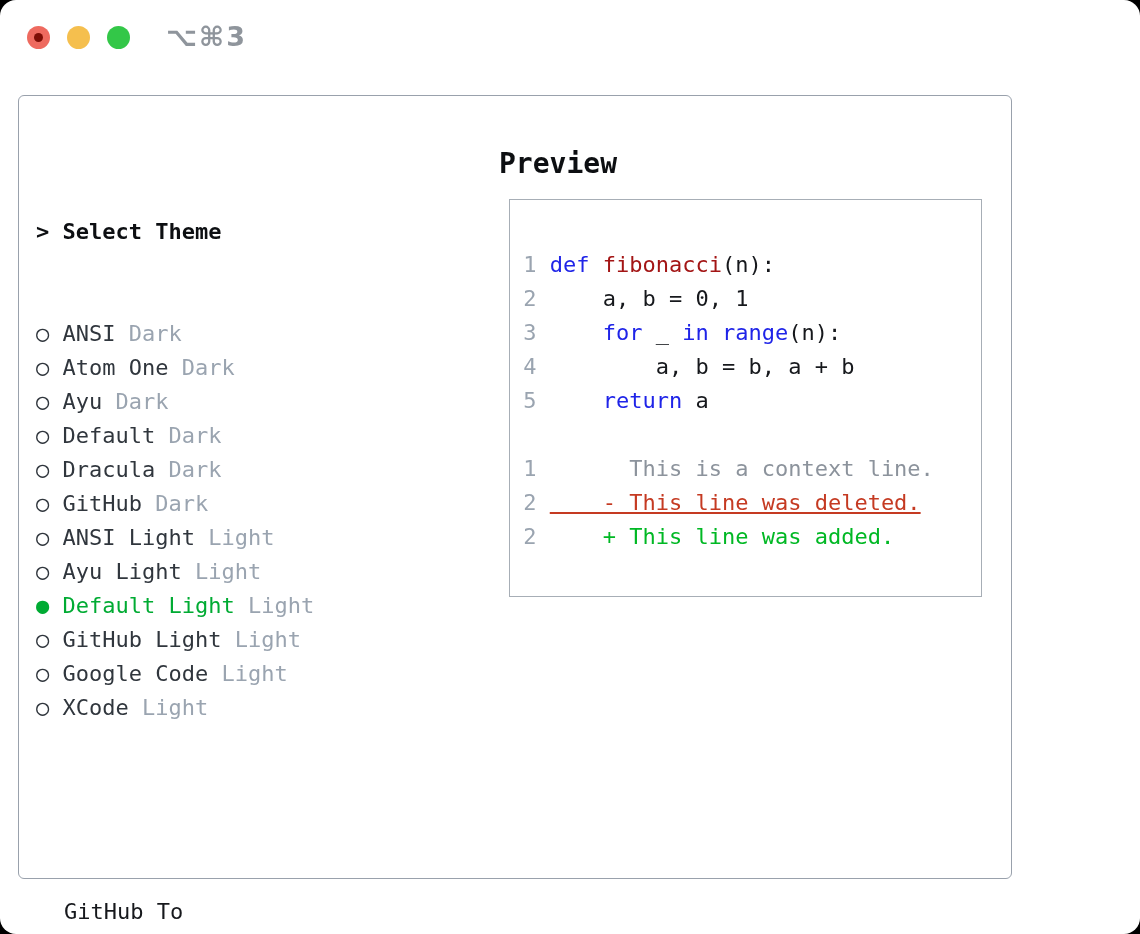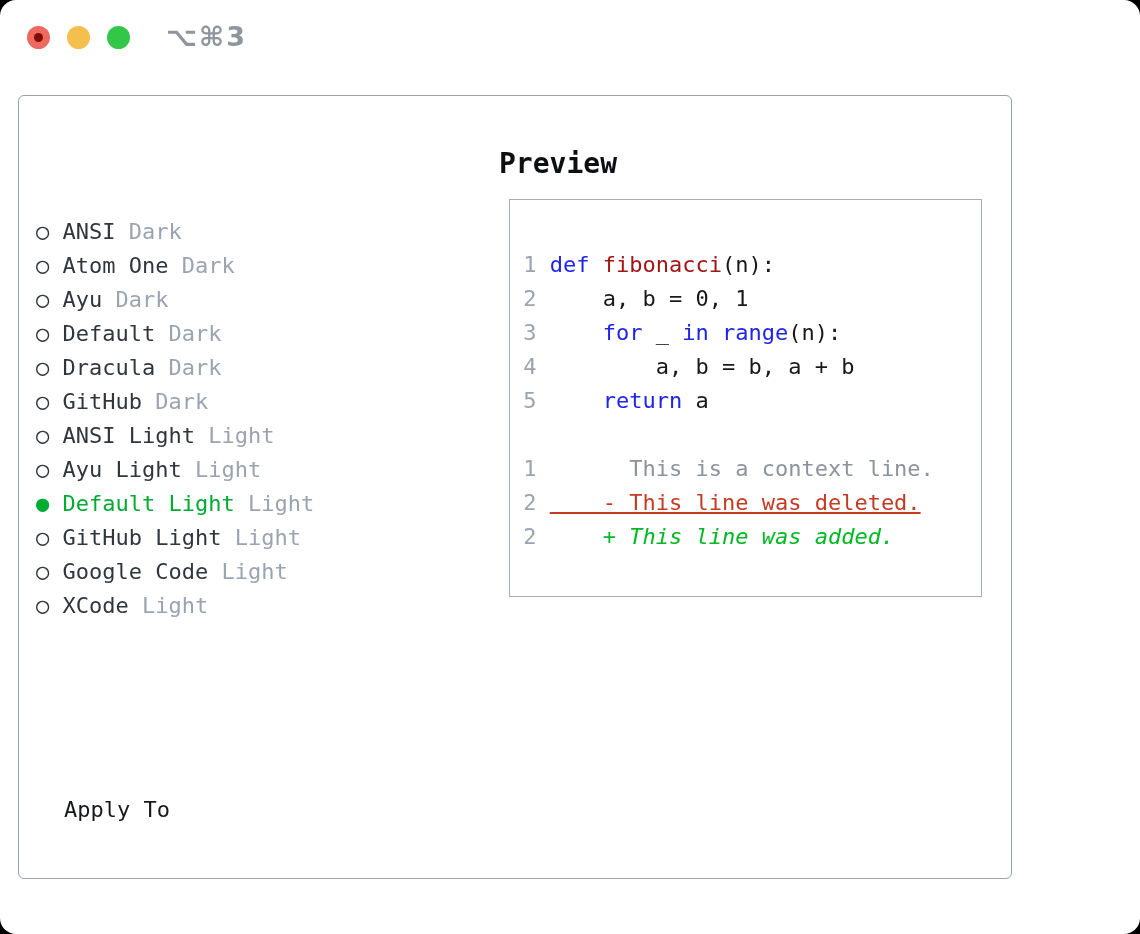--- a/index.html
+++ b/index.html
@@ -52,43 +52,44 @@
   .preview-box{position:absolute;left:490px;top:103px;width:473px;height:398px;
                border:1.5px solid var(--box-border);background:#fff;overflow:hidden;}
   .code{padding-top:48px;font-size:22px;line-height:34px;white-space:pre;}
   .cline{height:34px;}
   .tk-ln{color:var(--muted);}
   .tk-kw{color:var(--kw);}
   .tk-fn{color:var(--fn);}
   .tk-pl{color:var(--text);}
   .tk-ctx{color:var(--ctx);}
   .tk-del{color:var(--del);text-decoration:underline;}
-  .tk-add{color:var(--add);font-style:italic;}
+  .tk-add{color:var(--add);}
 </style>
 </head>
 <body>
 
 <div class="screen">
   <div class="window">
 
     <div class="titlebar">
       <div class="tl tl-red">
         <span class="dot"></span>
       </div>
       <div class="tl tl-yellow"></div>
       <div class="tl tl-green"></div>
       <div class="tb-title">⌥⌘3</div>
     </div>
 
     <div class="panel">
 
       <div class="lcol">
+        <div class="list-title"><span class="hmark">&gt; </span><span>Select Theme</span></div>
         <div id="theme-list"><div class="lrow"><span class="marker">○ </span><span class="tname">ANSI</span><span class="tvariant"> Dark</span></div><div class="lrow"><span class="marker">○ </span><span class="tname">Atom One</span><span class="tvariant"> Dark</span></div><div class="lrow"><span class="marker">○ </span><span class="tname">Ayu</span><span class="tvariant"> Dark</span></div><div class="lrow"><span class="marker">○ </span><span class="tname">Default</span><span class="tvariant"> Dark</span></div><div class="lrow"><span class="marker">○ </span><span class="tname">Dracula</span><span class="tvariant"> Dark</span></div><div class="lrow"><span class="marker">○ </span><span class="tname">GitHub</span><span class="tvariant"> Dark</span></div><div class="lrow"><span class="marker">○ </span><span class="tname">ANSI Light</span><span class="tvariant"> Light</span></div><div class="lrow"><span class="marker">○ </span><span class="tname">Ayu Light</span><span class="tvariant"> Light</span></div><div class="lrow sel"><span class="marker">● </span><span class="tname">Default Light</span><span class="tvariant"> Light</span></div><div class="lrow"><span class="marker">○ </span><span class="tname">GitHub Light</span><span class="tvariant"> Light</span></div><div class="lrow"><span class="marker">○ </span><span class="tname">Google Code</span><span class="tvariant"> Light</span></div><div class="lrow"><span class="marker">○ </span><span class="tname">XCode</span><span class="tvariant"> Light</span></div></div>
         <div class="spacer-row"> </div>
-        <div class="apply-title">Apply To</div>
+        <div class="apply-title">GitHub To</div>
         
         
         
         
       </div>
 
       <div class="preview-title">Preview</div>
       <div class="preview-box">
         <div class="code" id="preview-code"><div class="cline"><span class="tk-ln"> 1 </span><span class="tk-kw">def </span><span class="tk-fn">fibonacci</span><span class="tk-pl">(n):</span></div><div class="cline"><span class="tk-ln"> 2 </span><span class="tk-pl">    a, b = 0, 1</span></div><div class="cline"><span class="tk-ln"> 3 </span><span class="tk-pl">    </span><span class="tk-kw">for</span><span class="tk-pl"> _ </span><span class="tk-kw">in</span><span class="tk-pl"> </span><span class="tk-kw">range</span><span class="tk-pl">(n):</span></div><div class="cline"><span class="tk-ln"> 4 </span><span class="tk-pl">        a, b = b, a + b</span></div><div class="cline"><span class="tk-ln"> 5 </span><span class="tk-pl">    </span><span class="tk-kw">return</span><span class="tk-pl"> a</span></div><div class="cline"><span class="tk-pl"></span></div><div class="cline"><span class="tk-ln"> 1 </span><span class="tk-ctx">      This is a context line.</span></div><div class="cline"><span class="tk-ln"> 2 </span><span class="tk-del">    - This line was deleted.</span></div><div class="cline"><span class="tk-ln"> 2 </span><span class="tk-add">    + This line was added.</span></div></div>
       </div>

